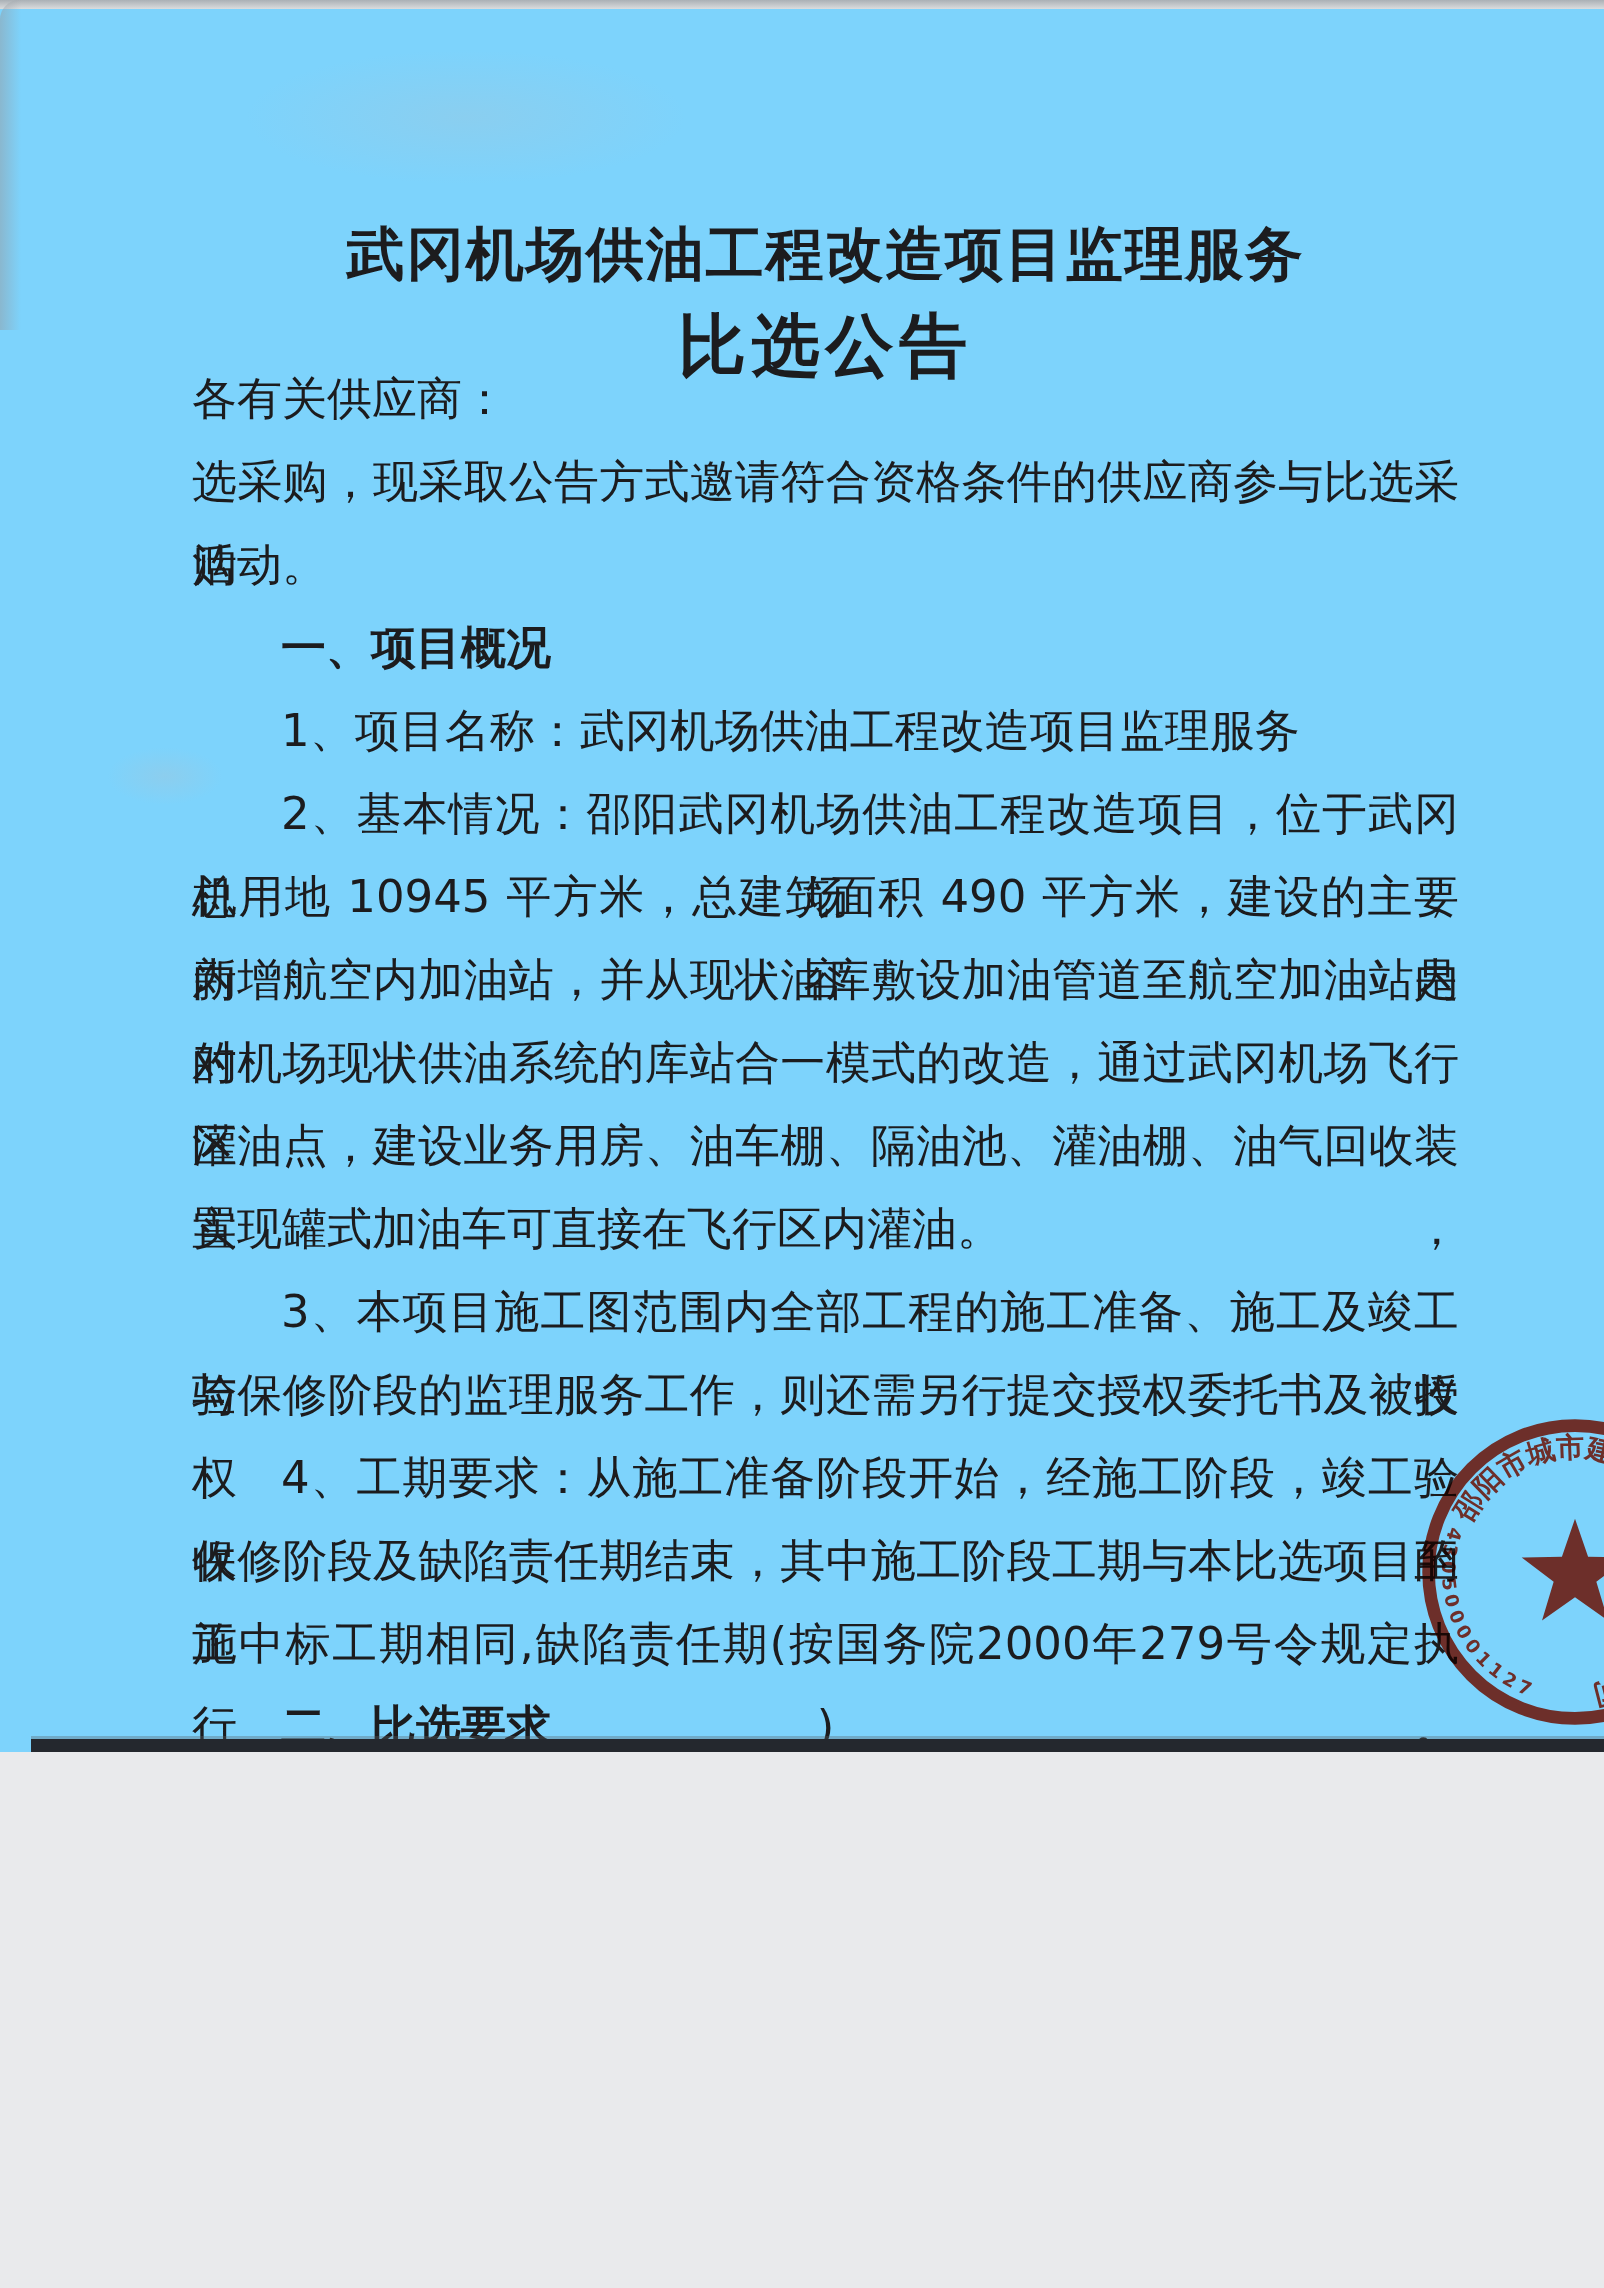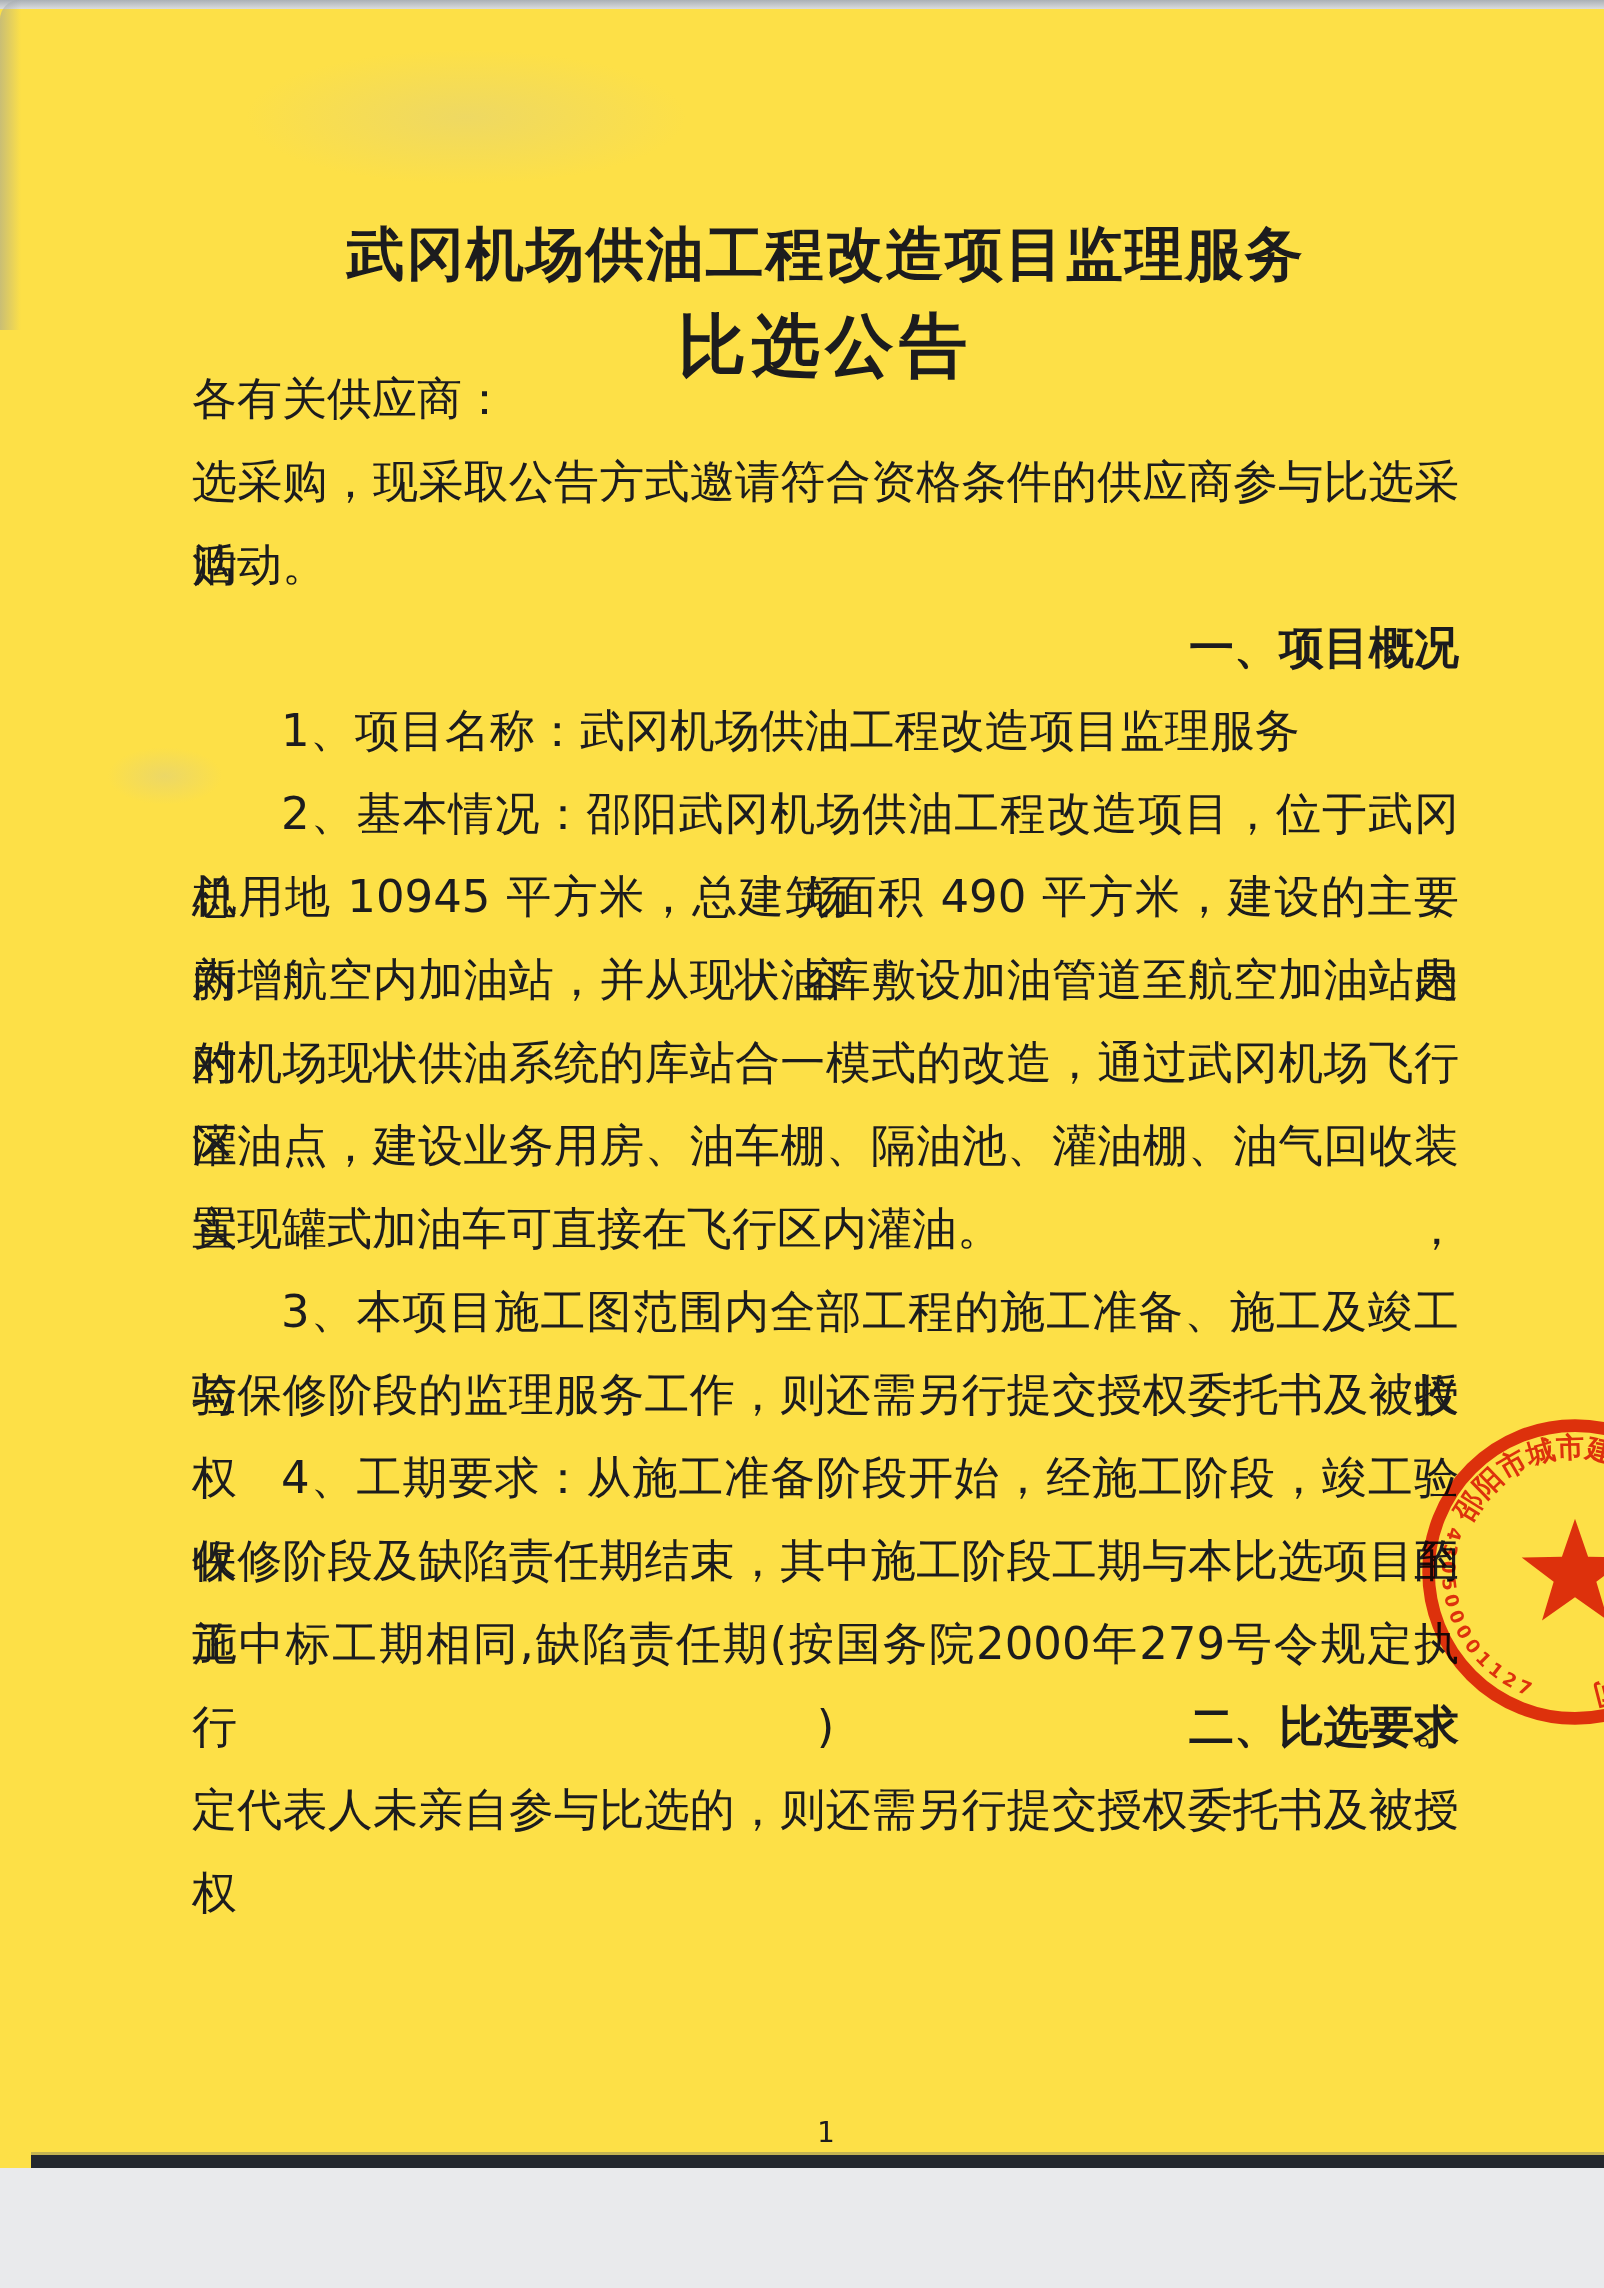--- a/index.html
+++ b/index.html
@@ -1,19 +1,19 @@
 <!DOCTYPE html>
 <html><head>
 <meta charset="utf-8">
 <style>
   html,body{margin:0;padding:0;background:#e9eaec;}
   .page{
     position:relative;
-    width:1604px;height:2168px;
-    background:#fde047;
+    width:1604px;height:1752px;
+    background:#7dd3fc;
     overflow:hidden;
     font-family:"DejaVu Sans","Liberation Sans",sans-serif;
     color:#1c1c1e;
   }
   
   .edge-top{position:absolute;top:0;left:0;width:1604px;height:8.7px;
     background:linear-gradient(#aab0b5,#dadcde);}
   .edge-corner{position:absolute;top:0;left:0;width:21.3px;height:330px;
     background:linear-gradient(to right,rgba(150,156,162,.5),rgba(150,156,162,0));
     border-top-left-radius:19.4px;}
@@ -25,21 +25,21 @@
     background:radial-gradient(ellipse at center,rgba(185,190,196,.25),rgba(185,190,196,0) 70%);}
   
   .titles{position:absolute;top:208px;left:192px;width:1267px;text-align:center;font-weight:bold;}
   .title1{font-size:58px;line-height:93px;letter-spacing:1.9px;white-space:nowrap;}
   .title2{font-size:68px;line-height:89px;letter-spacing:5.8px;white-space:nowrap;}
   
   .body{position:absolute;top:357px;left:192px;width:1267px;}
   .line{height:83px;line-height:83px;font-size:45px;text-align:left;}
   .line.full{text-align:justify;text-align-last:justify;}
   .line.indent{text-indent:89px;}
-  .line.bold{font-weight:bold;text-align:right;}
+  .line.bold{font-weight:bold;}
   .pagenum{position:absolute;top:2113px;left:192px;width:1267px;
     text-align:center;font-size:29px;line-height:39px;font-family:"DejaVu Sans Mono","Liberation Mono",monospace;}
   
   .stamp{position:absolute;top:1412px;left:1415px;width:320px;height:320px;
     mix-blend-mode:multiply;opacity:.94;}
   .stamp svg{display:block;}
 </style>
 </head>
 <body>
 

